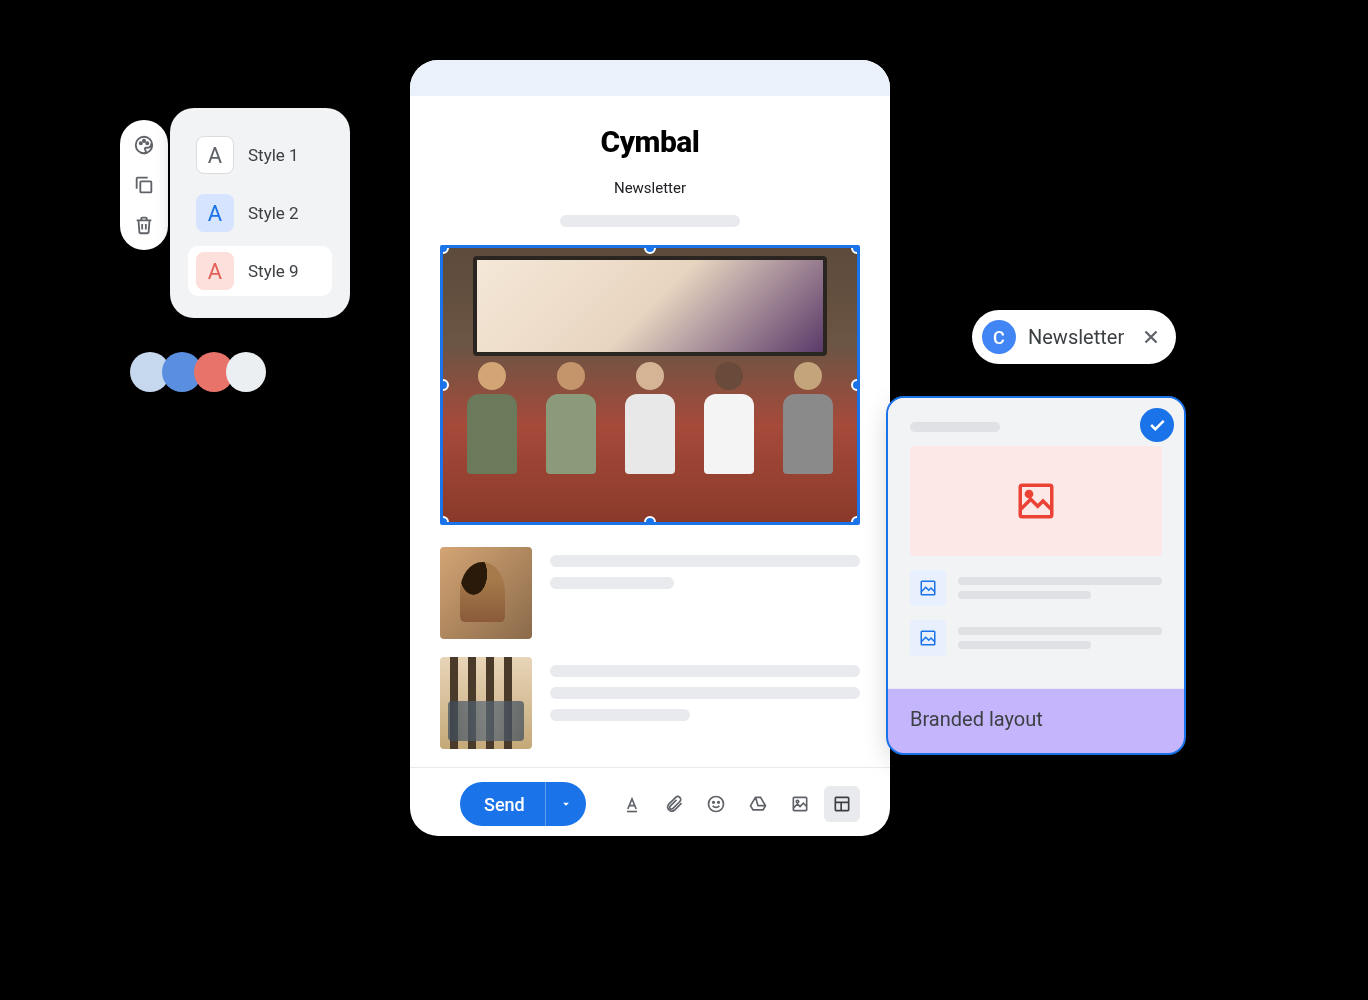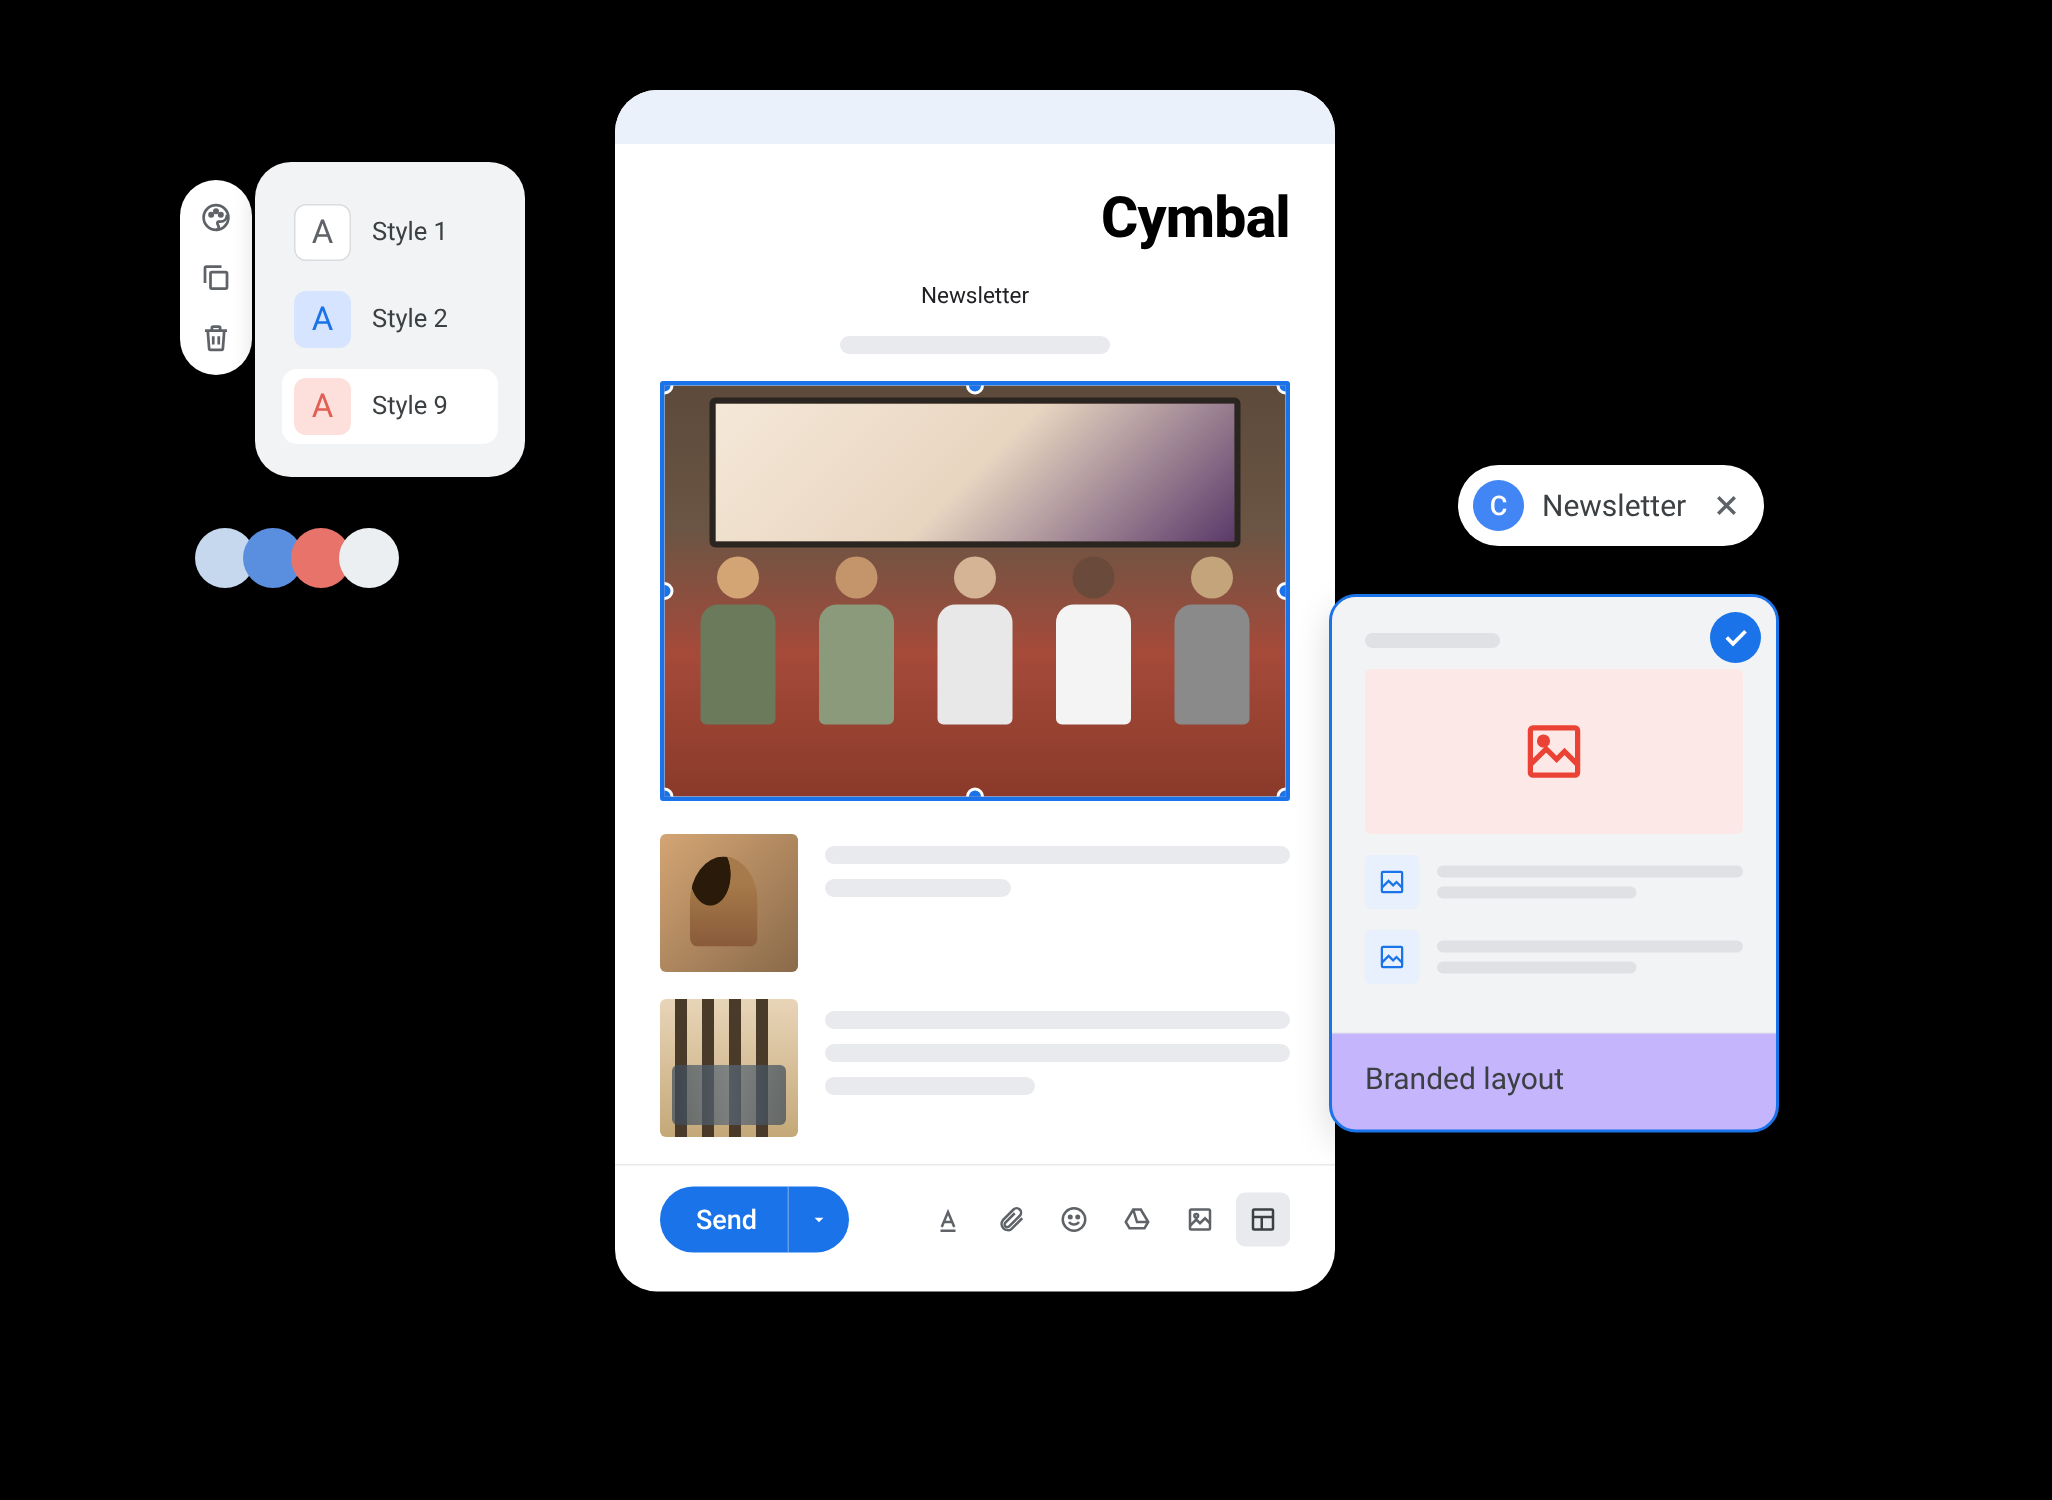--- a/index.html
+++ b/index.html
@@ -93,22 +93,22 @@
       overflow: hidden;
     }
     .composer-header {
       height: 36px;
       background: #eaf1fb;
     }
     .composer-body {
       padding: 28px 30px 0;
     }
     .brand {
-      text-align: right;
-      font-size: 38px;
+      text-align: center;
+      font-size: 30px;
       font-weight: 800;
       letter-spacing: -0.5px;
       color: #000;
     }
     .brand-sub {
       text-align: center;
       font-size: 15px;
       color: #202124;
       margin-top: 20px;
       font-weight: 400;
@@ -251,22 +251,23 @@
 
     
     .composer-divider {
       height: 1px;
       background: #e8eaed;
       margin: 8px -30px 0;
     }
     .toolbar {
       display: flex;
       align-items: center;
-      padding: 14px 30px 26px;
+      padding: 14px 30px 10px;
       gap: 8px;
+      margin-left: 20px;
     }
     .send-btn {
       display: flex;
       align-items: center;
       background: #1a73e8;
       border-radius: 24px;
       overflow: hidden;
       height: 44px;
     }
     .send-label {

